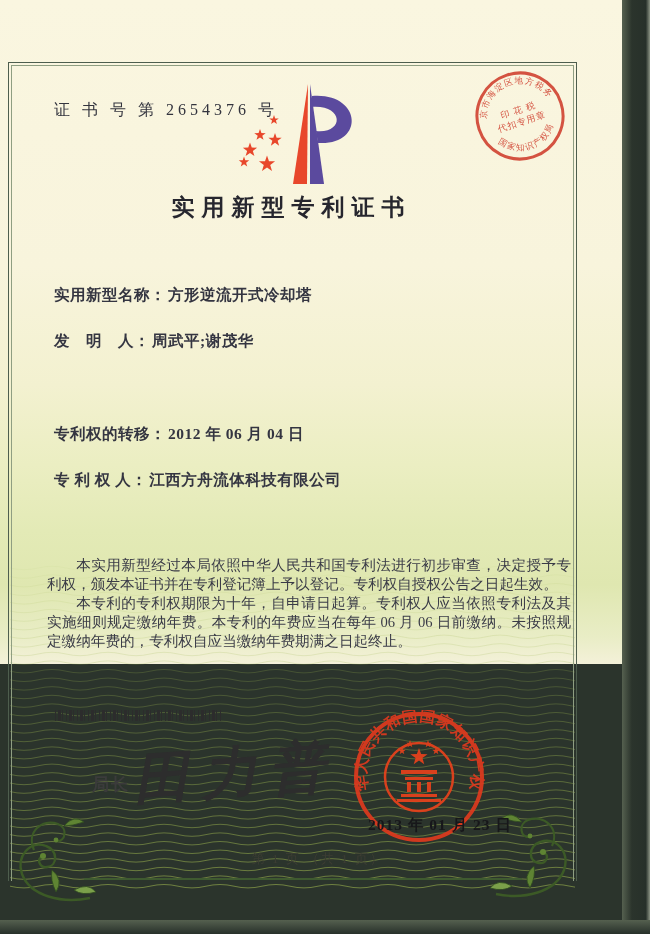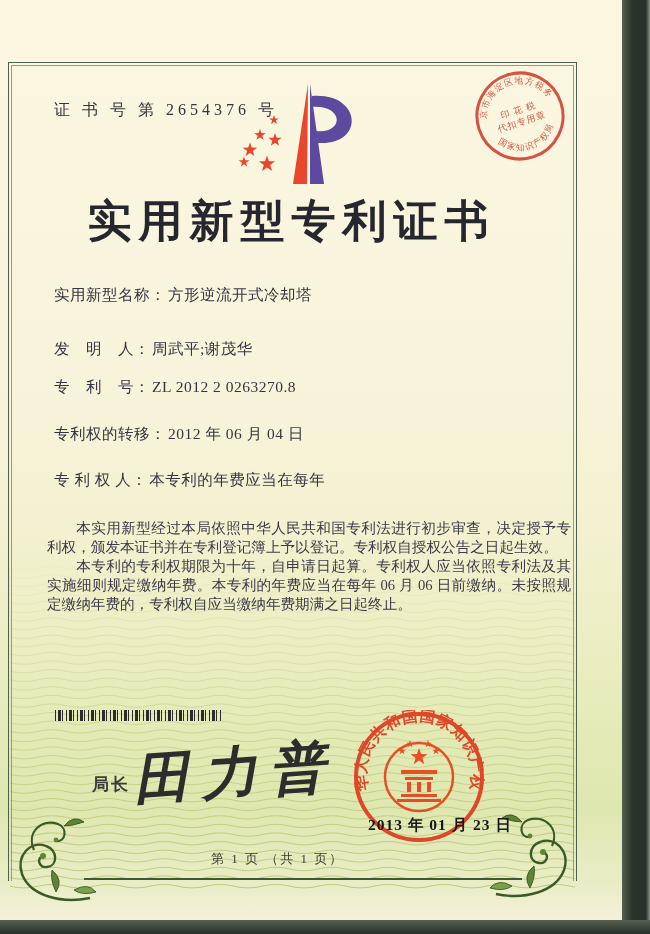--- a/index.html
+++ b/index.html
@@ -2,61 +2,61 @@
 <html><head>
 <meta charset="utf-8">
 <style>
   html,body{margin:0;padding:0;}
   body{
     width:650px;height:934px;position:relative;overflow:hidden;
     background:#2b342c;
     font-family:"Liberation Serif","DejaVu Serif",serif;
   }
   .page{
-    position:absolute;left:0;top:0;width:622px;height:920px;
+    position:absolute;left:0;top:0;width:622px;height:664px;
     background:linear-gradient(180deg,#faf6e0 0%,#f8f4dc 40%,#f3f1d0 58%,#ebeec2 70%,#e3eab6 80%,#dfe7b0 88%,#e9edc6 96%,#f4f1d9 100%);
   }
   .edge-shadow{position:absolute;left:622px;top:0;width:28px;height:934px;background:linear-gradient(90deg,#55604f 0%,#2b342c 35%,#27302a 85%,#8b9384 100%);}
   .edge-shadow-b{position:absolute;left:0;top:920px;width:650px;height:14px;background:linear-gradient(180deg,#55604f 0%,#27302a 100%);}
 
   .frame{position:absolute;left:8px;top:62px;width:567px;height:818px;
     border-top:1px solid #4e5e4e;border-left:1px solid #4e5e4e;border-right:1px solid #4e5e4e;}
   .frame::after{content:"";position:absolute;left:2px;top:2px;right:2px;bottom:0;
     border-top:1px solid #8f9e82;border-left:1px solid #8f9e82;border-right:1px solid #8f9e82;}
   .bottom-line{position:absolute;left:84px;top:878px;width:438px;height:2px;background:#3f5a30;}
 
   .waves{position:absolute;left:10px;top:560px;width:565px;height:342px;pointer-events:none;}
   .ornaments{position:absolute;left:0;top:802px;width:590px;height:112px;pointer-events:none;}
 
   .cert-no{position:absolute;left:54px;top:100px;font-size:16px;letter-spacing:4px;color:#33343e;}
   .logo{position:absolute;left:238px;top:80px;width:144px;height:112px;}
   .tax-stamp{position:absolute;left:472px;top:68px;width:96px;height:96px;transform:rotate(-18deg);opacity:.88;}
 
   .title{position:absolute;left:8px;top:192px;width:567px;text-align:center;
-    font-size:44px;font-weight:bold;letter-spacing:7px;color:#26262e;}
-
-  .field{position:absolute;left:54px;font-size:15.5px;color:#343541;letter-spacing:.5px;white-space:nowrap;}
-  .f0{top:285px}.f1{top:339px}.f2{top:377px}.f3{top:424px}.f4{top:470px}.f5{top:514px}
+    font-size:23px;font-weight:bold;letter-spacing:7px;color:#26262e;}
+
+  .field{position:absolute;left:54px;font-size:15.5px;color:#343541;letter-spacing:.5px;white-space:nowrap;font-weight:bold;}
+  .f0{top:285px}.f1{top:331px}.f2{top:377px}.f3{top:424px}.f4{top:470px}.f5{top:514px}
   .field .lab{margin-right:2px;}
 
-  .body-text{position:absolute;left:47px;top:519px;width:524px;font-size:14.6px;
+  .body-text{position:absolute;left:47px;top:556px;width:524px;font-size:14.6px;
     line-height:18.9px;color:#3a3b47;text-align:justify;}
   .body-text p{margin:0;text-indent:2em;}
 
   .barcode{position:absolute;left:55px;top:710px;width:166px;height:11px;
     background:repeating-linear-gradient(90deg,#2c2c2c 0 1.5px,transparent 1.5px 3px,#2c2c2c 3px 6px,transparent 6px 7.5px,#2c2c2c 7.5px 8.5px,transparent 8.5px 11px);}
 
   .sig-label{position:absolute;left:92px;top:773px;font-size:17px;color:#3b3b3b;letter-spacing:2px;font-weight:bold;}
   .sig-name{position:absolute;left:133px;top:736px;font-size:56px;color:#2d2d2d;
     font-style:italic;font-weight:bold;letter-spacing:12px;transform:rotate(-4deg);white-space:nowrap;}
 
   .seal{position:absolute;left:352px;top:710px;width:134px;height:134px;opacity:.92;}
   .seal-date{position:absolute;left:368px;top:815px;font-size:15.5px;font-weight:bold;color:#17171a;letter-spacing:1px;white-space:nowrap;}
 
-  .page-info{position:absolute;left:170px;top:850px;width:215px;text-align:center;font-size:13px;color:#3c3d33;letter-spacing:2px;}
+  .page-info{position:absolute;left:170px;top:850px;width:215px;text-align:right;font-size:13px;color:#3c3d33;letter-spacing:2px;}
 
   .stamp-arc{fill:#cf3d2c;font-size:8.6px;letter-spacing:1.2px;}
   .stamp-center{fill:#cf3d2c;font-size:9px;letter-spacing:1px;text-anchor:middle;}
   .seal-arc{fill:#df3a1e;font-size:15.5px;font-weight:bold;letter-spacing:1px;}
 </style>
 </head>
 <body>
 
 <div class="page">
 
@@ -152,28 +152,25 @@
   </svg>
 
   <div class="title">实用新型专利证书</div>
 
   <div class="field f0">
     <span class="lab">实用新型名称：</span><span>方形逆流开式冷却塔</span>
   </div>
   <div class="field f1">
     <span class="lab">发　明　人：</span><span>周武平;谢茂华</span>
   </div>
-  <div class="field f2">
-    <span class="lab">专　利　号：</span><span>ZL 2012 2 0263270.8</span>
-  </div>
   <div class="field f3">
     <span class="lab">专利权的转移：</span><span>2012 年 06 月 04 日</span>
   </div>
   <div class="field f4">
-    <span class="lab">专 利 权 人：</span><span>本专利的年费应当在每年</span>
+    <span class="lab">专 利 权 人：</span><span>江西方舟流体科技有限公司</span>
   </div>
 
   <div class="body-text">
     <p>本实用新型经过本局依照中华人民共和国专利法进行初步审查，决定授予专利权，颁发本证书并在专利登记簿上予以登记。专利权自授权公告之日起生效。</p>
     <p>本专利的专利权期限为十年，自申请日起算。专利权人应当依照专利法及其实施细则规定缴纳年费。本专利的年费应当在每年 06 月 06 日前缴纳。未按照规定缴纳年费的，专利权自应当缴纳年费期满之日起终止。</p>
   </div>
 
   <div class="barcode"></div>
 
   <div class="sig-label">局长</div>

